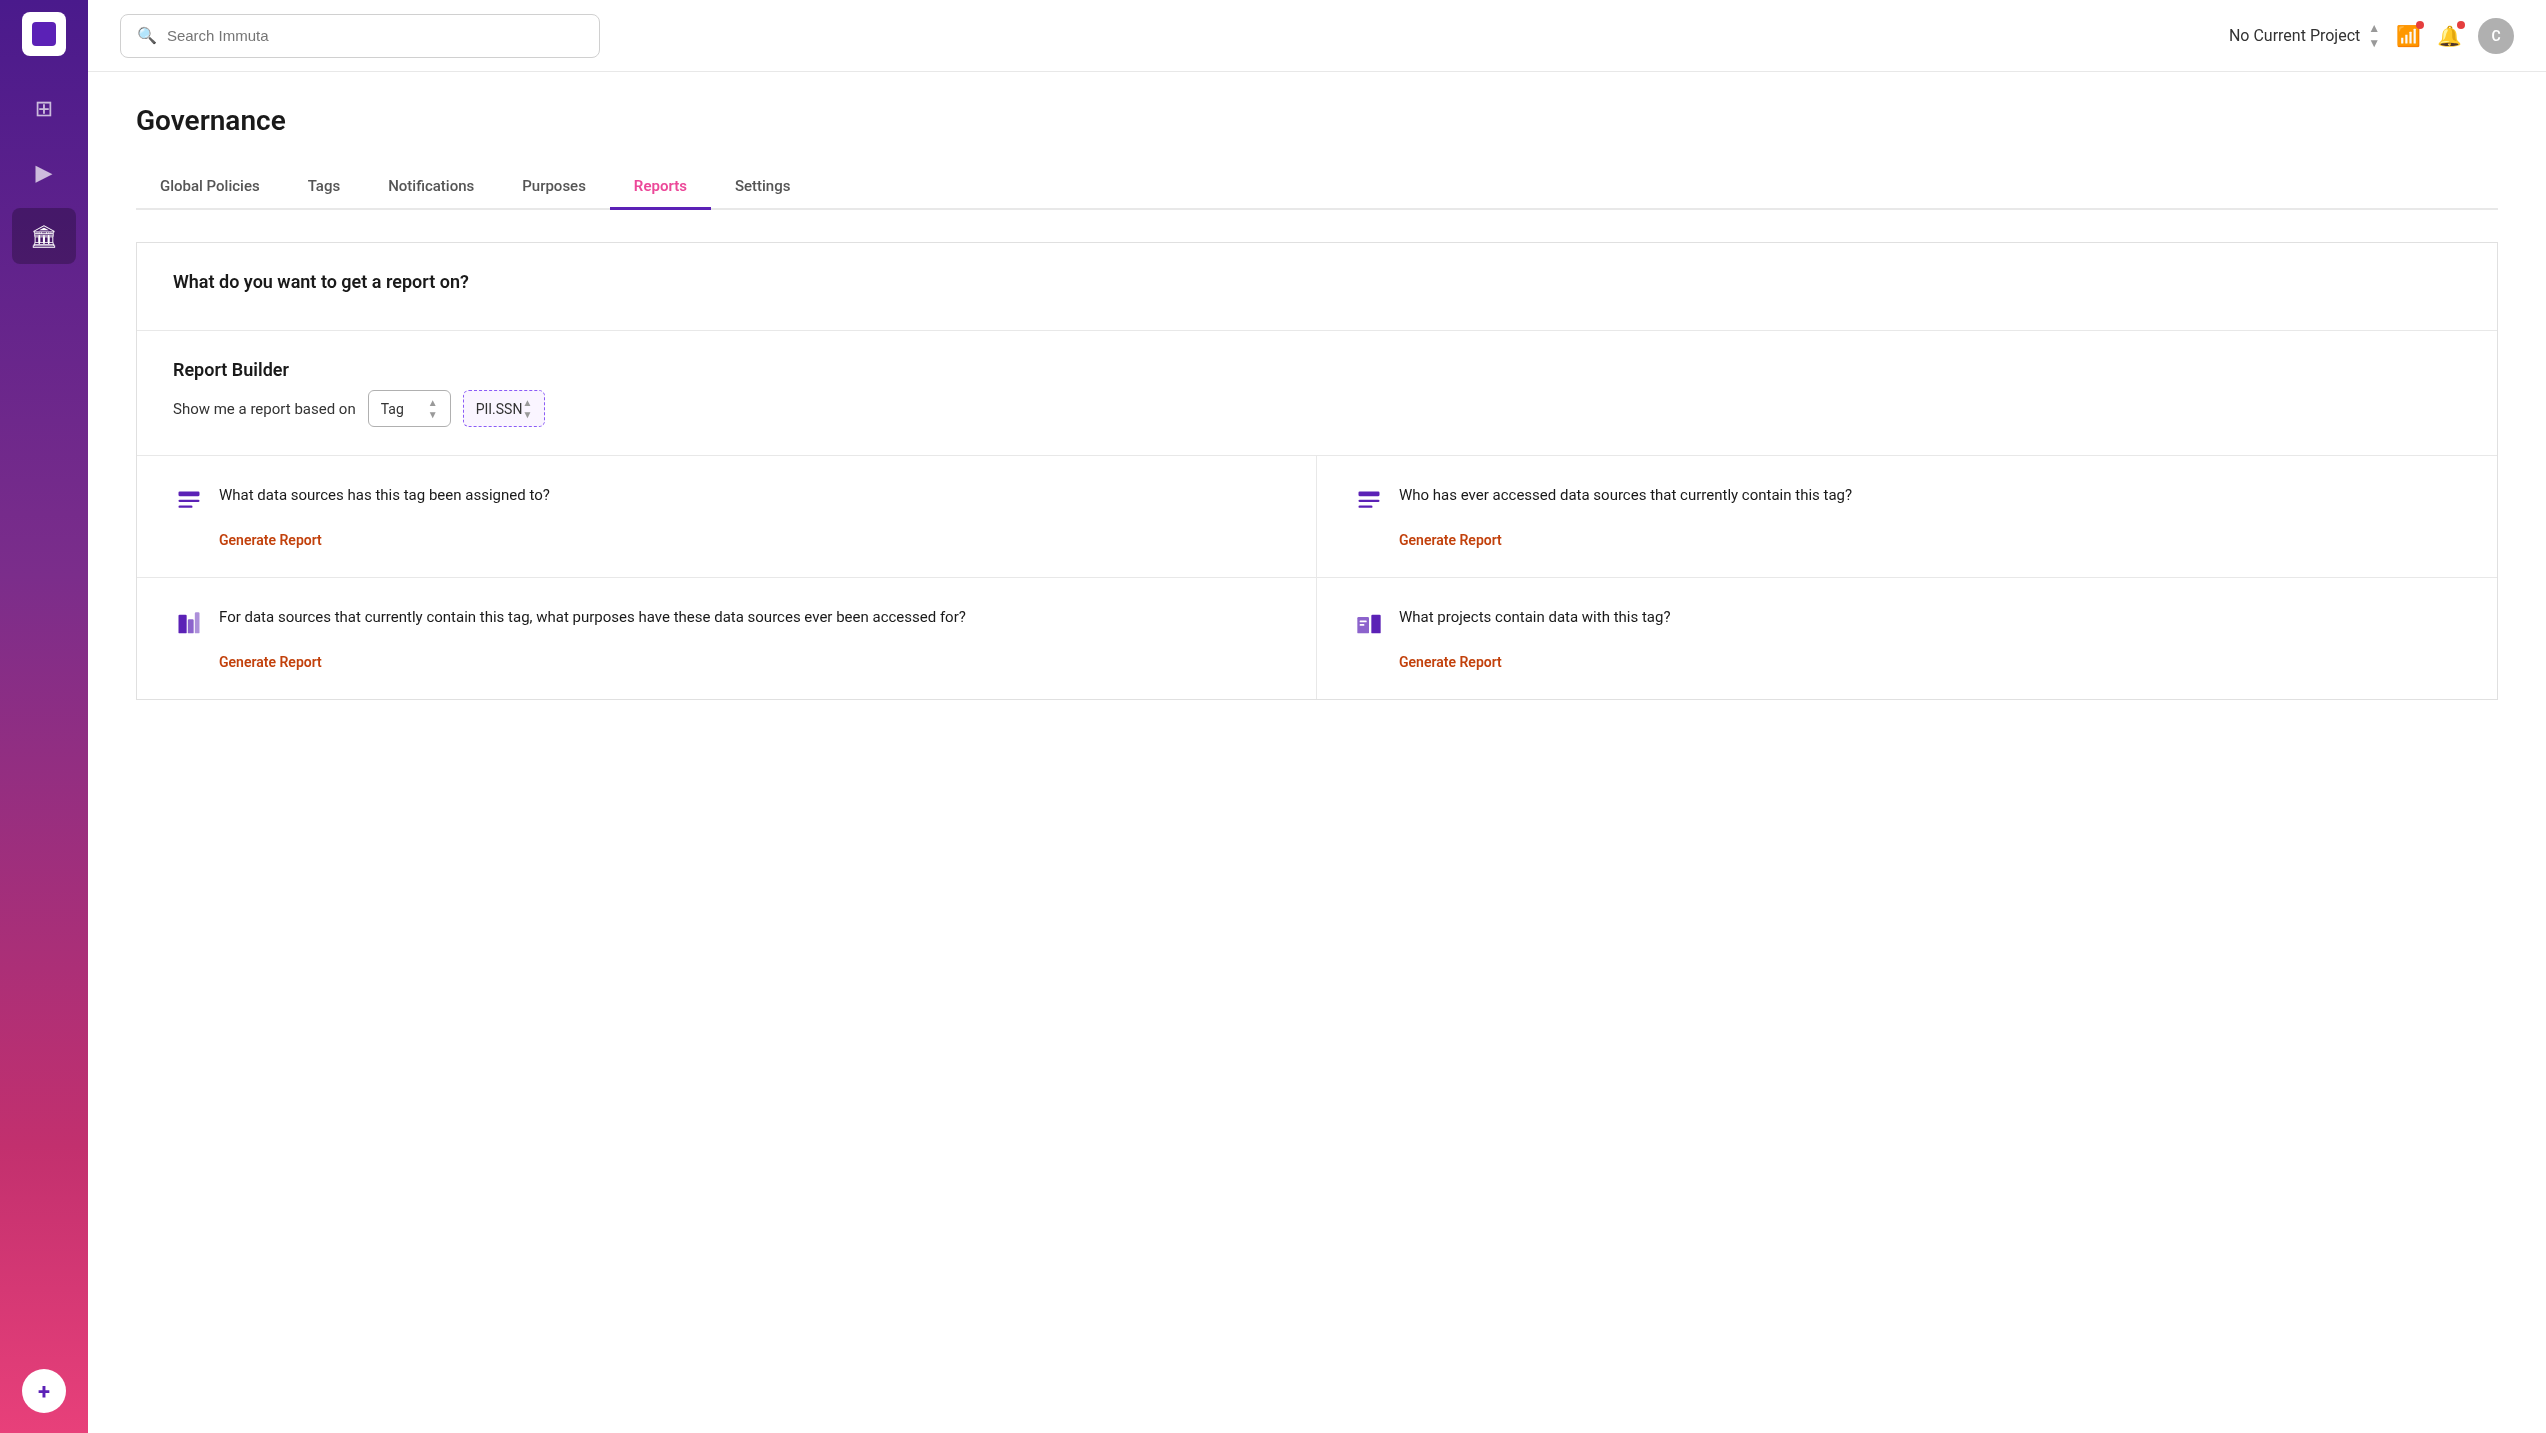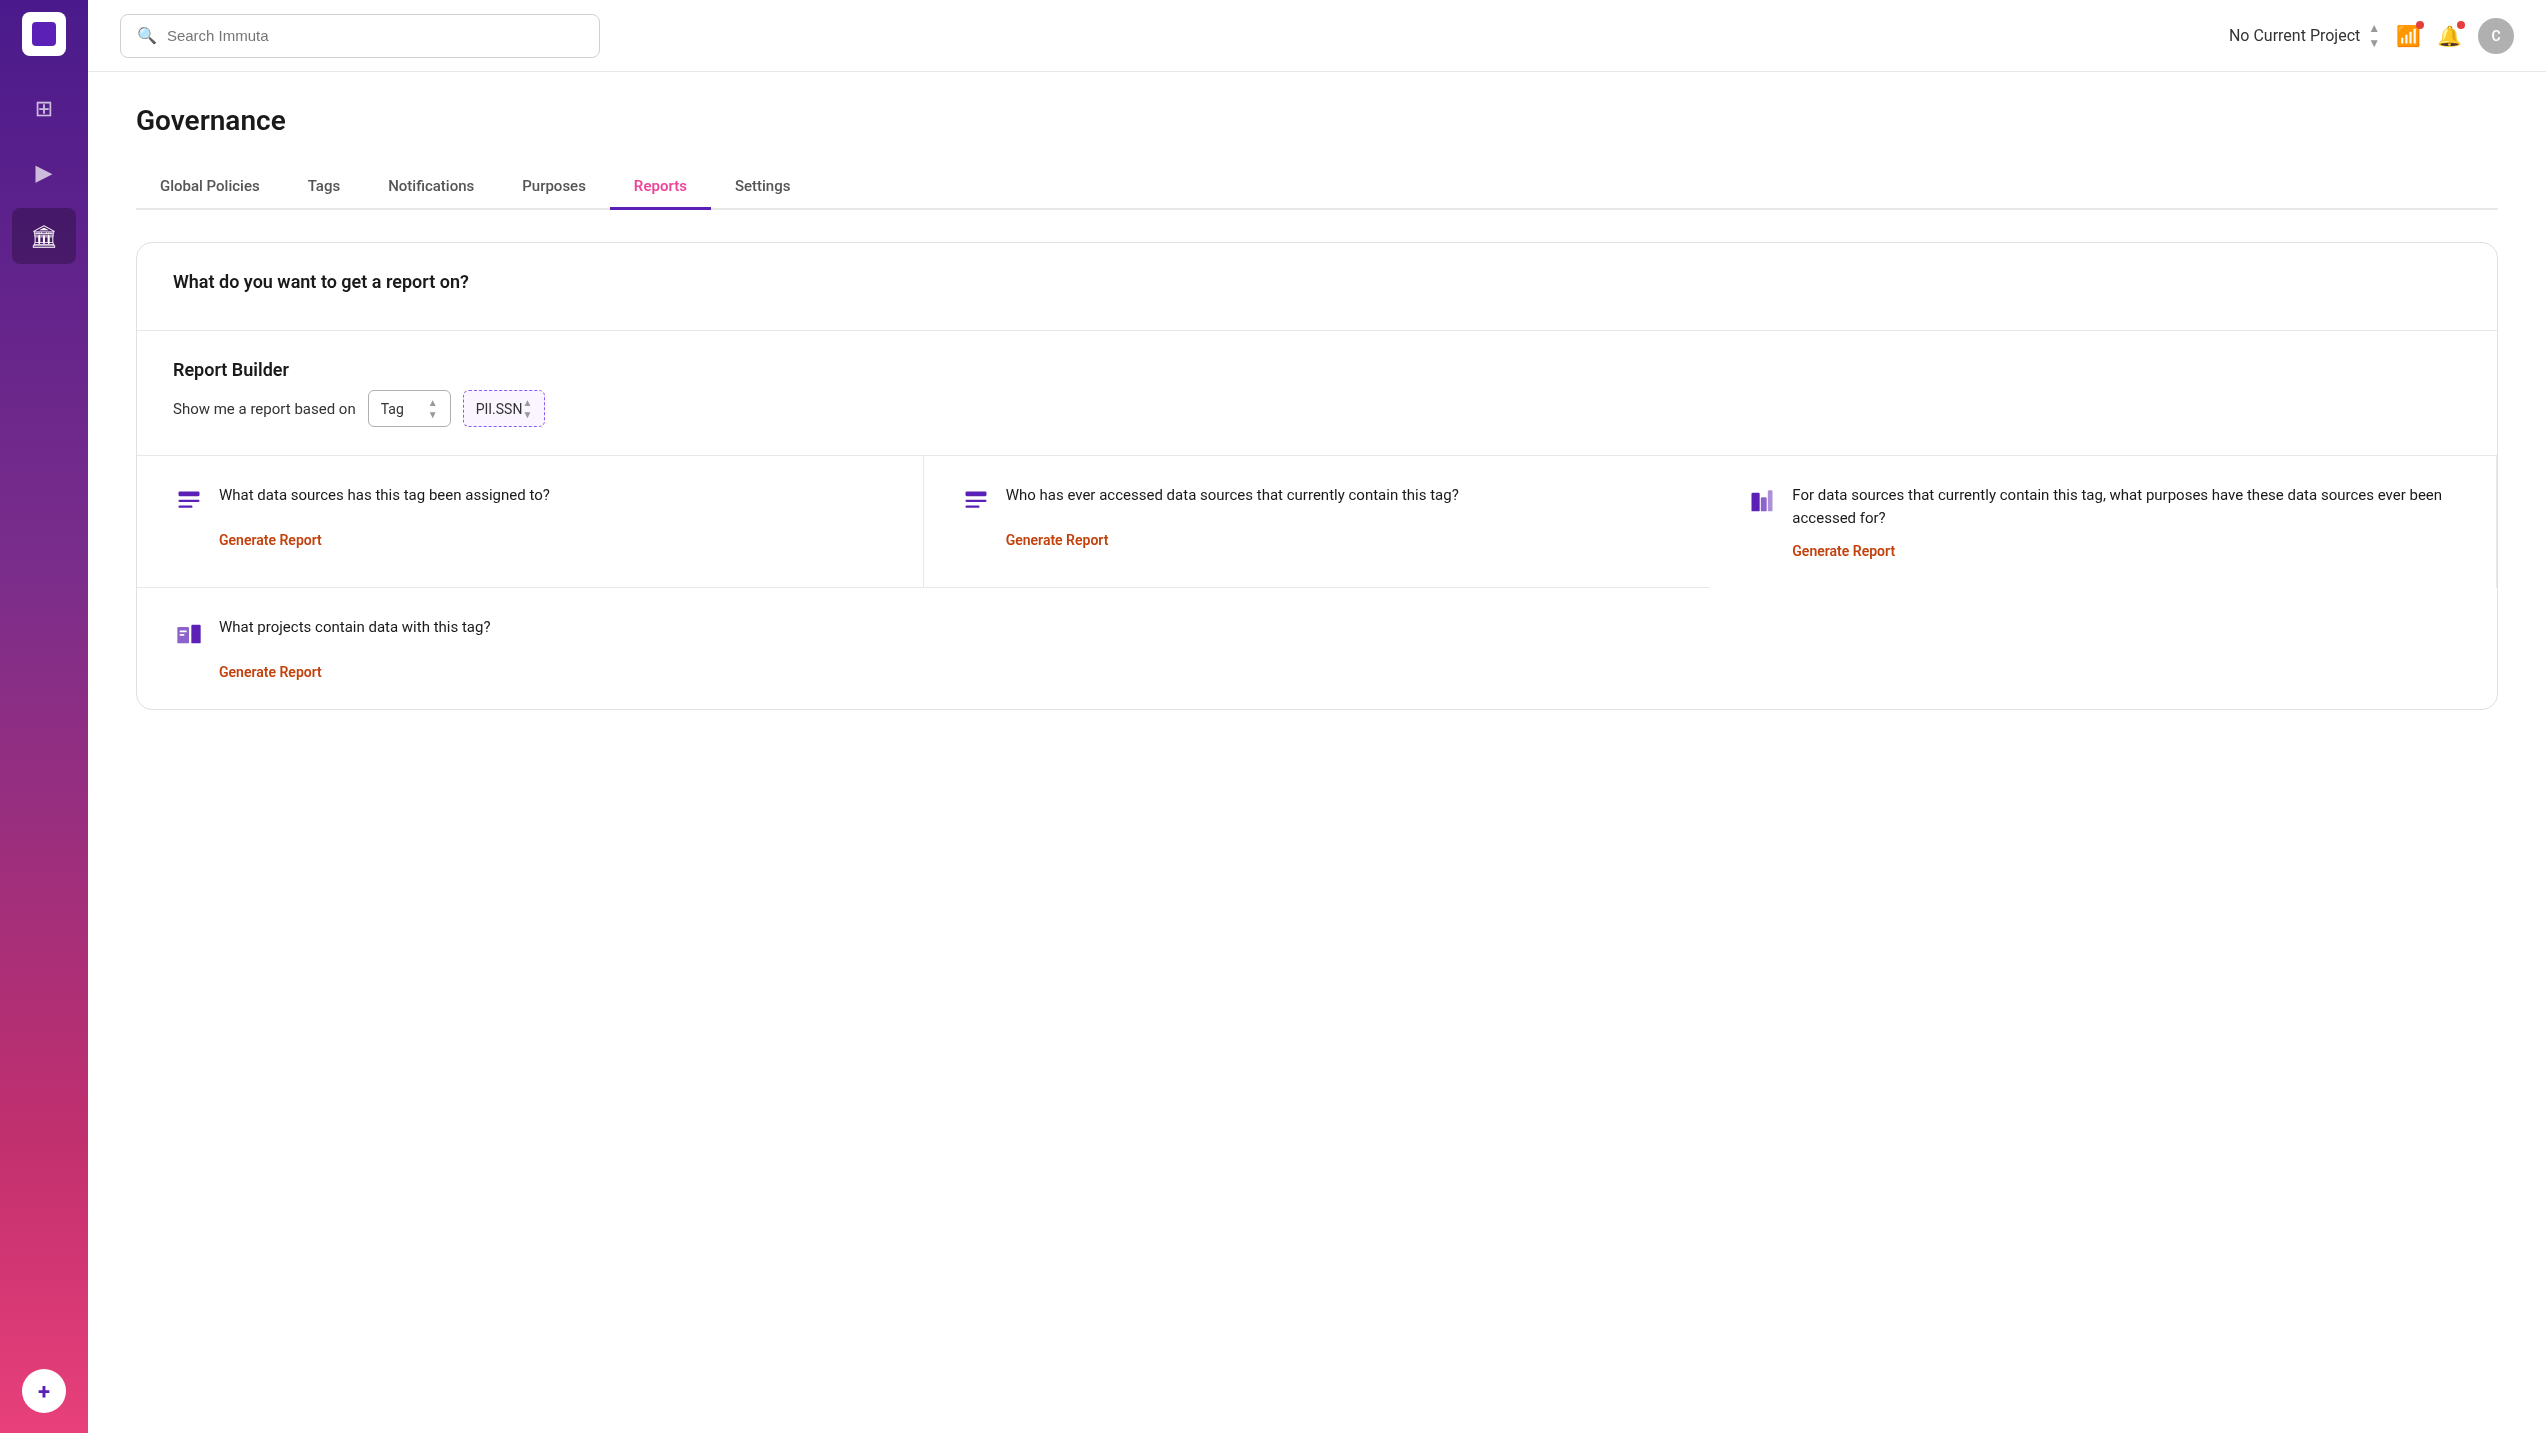--- a/index.html
+++ b/index.html
@@ -180,21 +180,21 @@
     }
     .tab.active {
       color: #ec4899;
       border-bottom-color: #5b21b6;
       font-weight: 600;
     }
 
     
     .card {
       border: 1px solid #e0e0e0;
-      border-radius: 16px;
+      border-radius: 0;
       overflow: hidden;
       background: #fff;
     }
     .card-section {
       padding: 28px 36px;
       border-bottom: 1px solid #e8e8e8;
     }
     .card-section:last-child { border-bottom: none; }
     .card-section-title {
       font-size: 18px;
@@ -242,21 +242,21 @@
       font-size: 14px;
       color: #333;
       background: #faf5ff;
       text-align: right;
     }
     .select-arrows { color: #999; font-size: 10px; display: flex; flex-direction: column; gap: 1px; }
 
     
     .report-options-grid {
       display: grid;
-      grid-template-columns: 1fr 1fr 1fr;
+      grid-template-columns: 1fr 1fr;
       gap: 0;
     }
     .report-option {
       padding: 28px 36px;
       border-right: 1px solid #e8e8e8;
       border-bottom: 1px solid #e8e8e8;
     }
     .report-option:nth-child(2n) { border-right: none; }
     .report-option:nth-child(3), .report-option:nth-child(4) { border-bottom: none; }
     .report-option-header {

